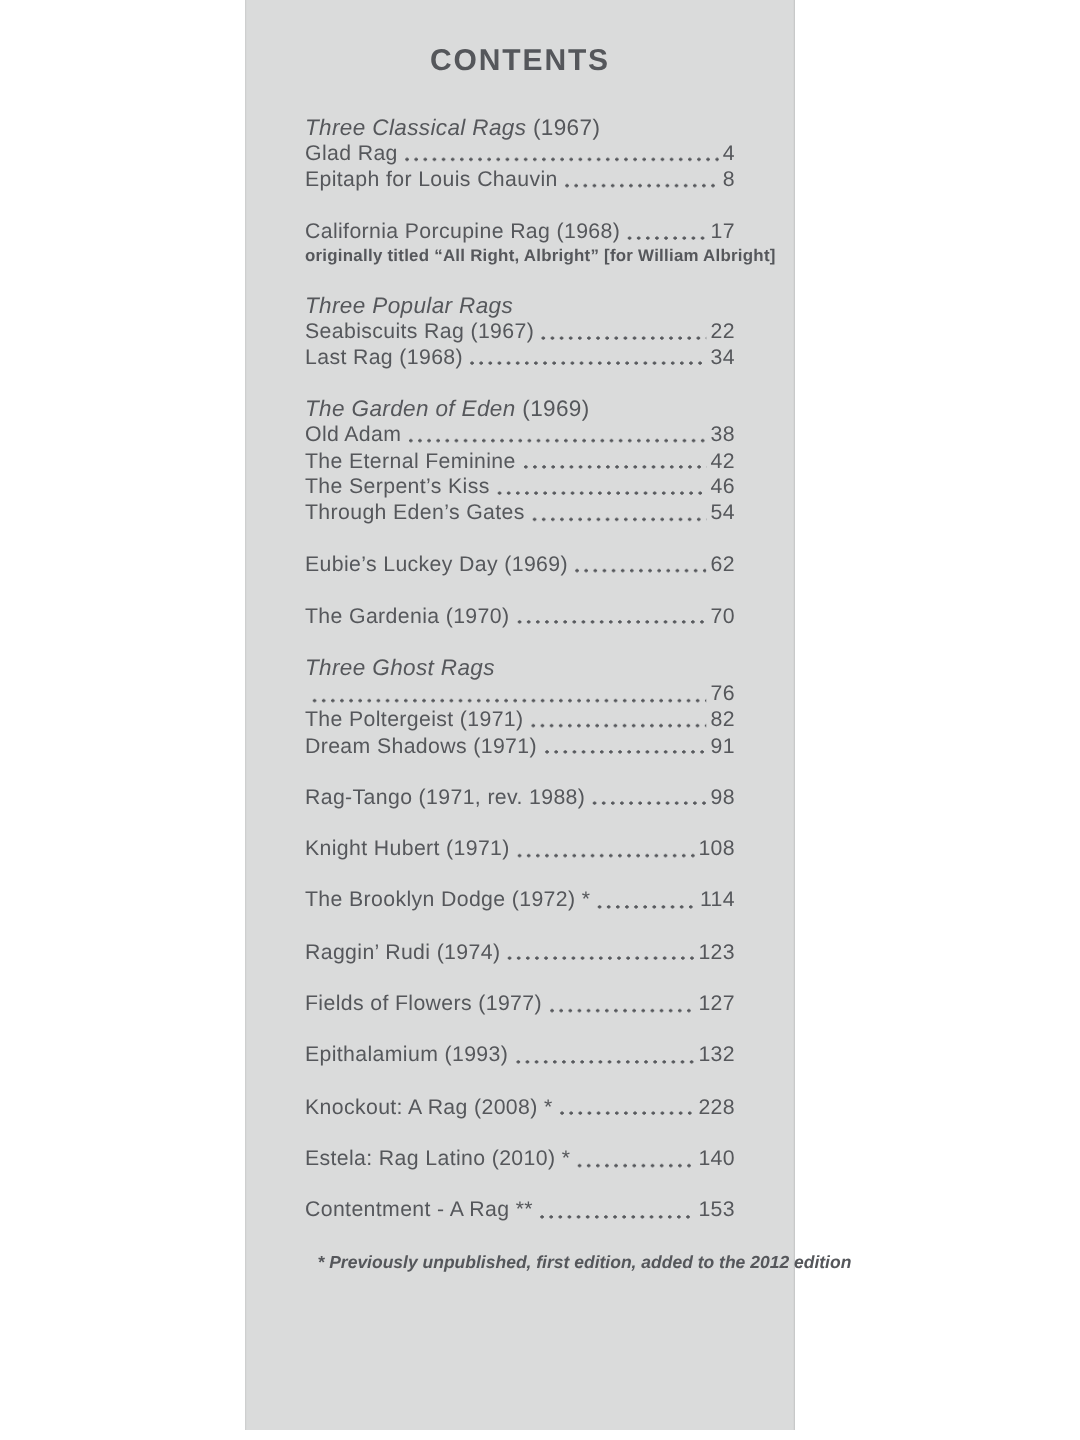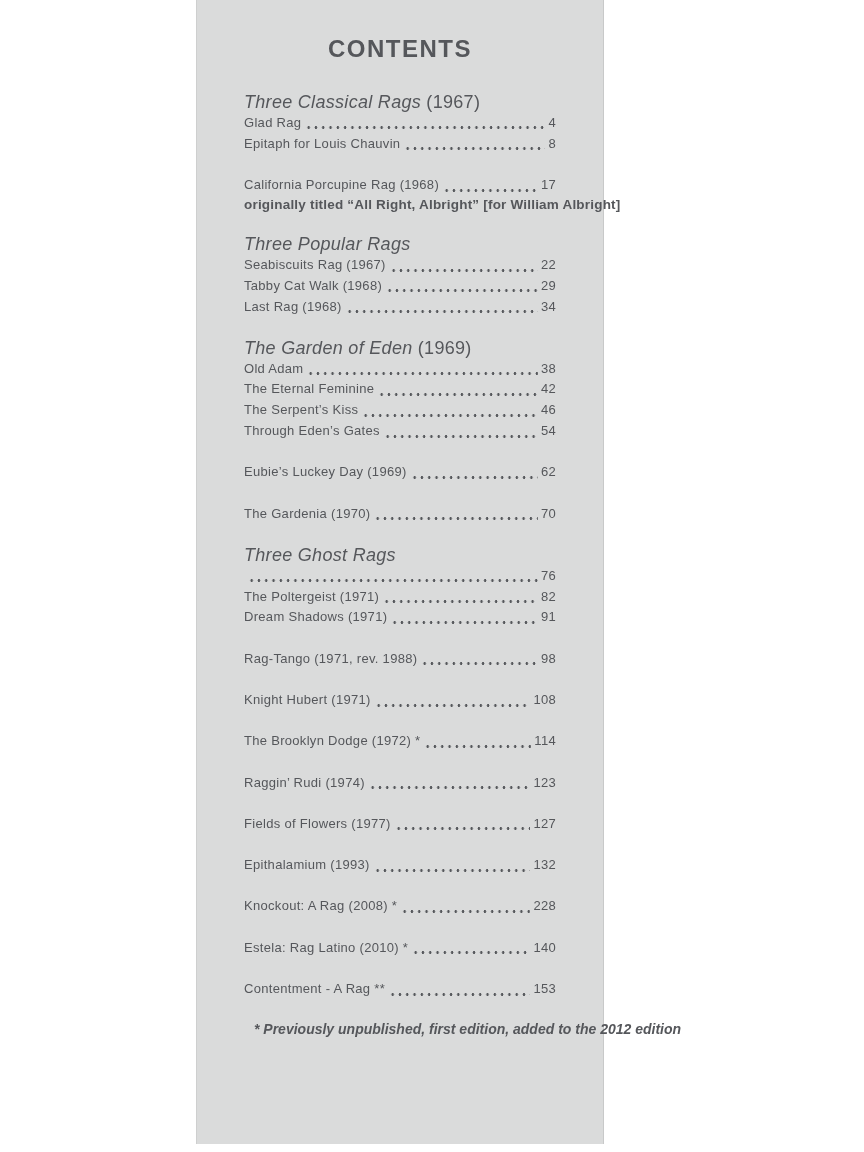--- a/index.html
+++ b/index.html
@@ -2,33 +2,33 @@
 <html style="--ink: #55575b; --paper: #dadbdb;"><head>
 <meta charset="utf-8">
 <style>
   :root { --ink:#55575b; --paper:#dadbdb; }
   html,body { margin:0; padding:0; }
   body {
     width:864px; height:1152px; background:#ffffff; position:relative;
     font-family:"Liberation Sans", sans-serif; overflow:hidden;
   }
   .page {
-    position:absolute; left:196px; top:0; width:408px; height:1144px;
+    position:absolute; left:196px; top:0; width:440px; height:1144px;
     background:var(--paper);
     box-shadow: inset -1px 0 0 rgba(0,0,0,.08), inset 1px 0 0 rgba(0,0,0,.05);
   }
   .content { padding:36px 48px 0 48px; color:var(--ink); }
   .title {
     text-align:center; font-size:24px; font-weight:bold; letter-spacing:1.5px;
     line-height:26px; margin:0 0 30px 0; color:var(--ink);
   }
   .block { margin-bottom:20.5px; }
   .heading { font-size:18px; line-height:20.8px; letter-spacing:.3px; white-space:nowrap; }
   .heading .it { font-style:italic; }
-  .row { display:flex; align-items:center; font-size:13px; line-height:20.8px; letter-spacing:.3px; }
+  .row { display:flex; align-items:center; font-size:17px; line-height:20.8px; letter-spacing:.3px; }
   .t  { white-space:nowrap; }
   .dots {
     flex:1 1 auto; align-self:stretch; margin:0 3px 0 4px; min-width:8px;
     background: radial-gradient(circle, var(--ink) 1.15px, rgba(0,0,0,0) 1.5px)
                 left calc(100% - 4px) / 7.3px 3.2px repeat-x;
   }
   .pg { white-space:nowrap; }
   .note { font-size:13.5px; font-weight:600; line-height:18px; letter-spacing:.2px; white-space:nowrap; }
   .footnotes {
     margin:19px 0 0 10px; font-style:italic; font-weight:600;
@@ -64,25 +64,20 @@
           <div class="note">originally titled “All Right, Albright” [for William Albright]</div>
         </div>
         <div class="block">
           <div class="heading"><span class="it">Three Popular Rags</span><span></span></div>
           <div class="row">
             <span class="t">Seabiscuits Rag (1967)</span>
             <span class="dots"></span>
             <span class="pg">22</span>
           </div>
           <div class="row">
-            <span class="t">Tabby Cat Walk (1968)</span>
-            <span class="dots"></span>
-            <span class="pg">29</span>
-          </div>
-          <div class="row">
             <span class="t">Last Rag (1968)</span>
             <span class="dots"></span>
             <span class="pg">34</span>
           </div>
         </div>
         <div class="block">
           <div class="heading"><span class="it">The Garden of Eden</span><span> (1969)</span></div>
           <div class="row">
             <span class="t">Old Adam</span>
             <span class="dots"></span>

